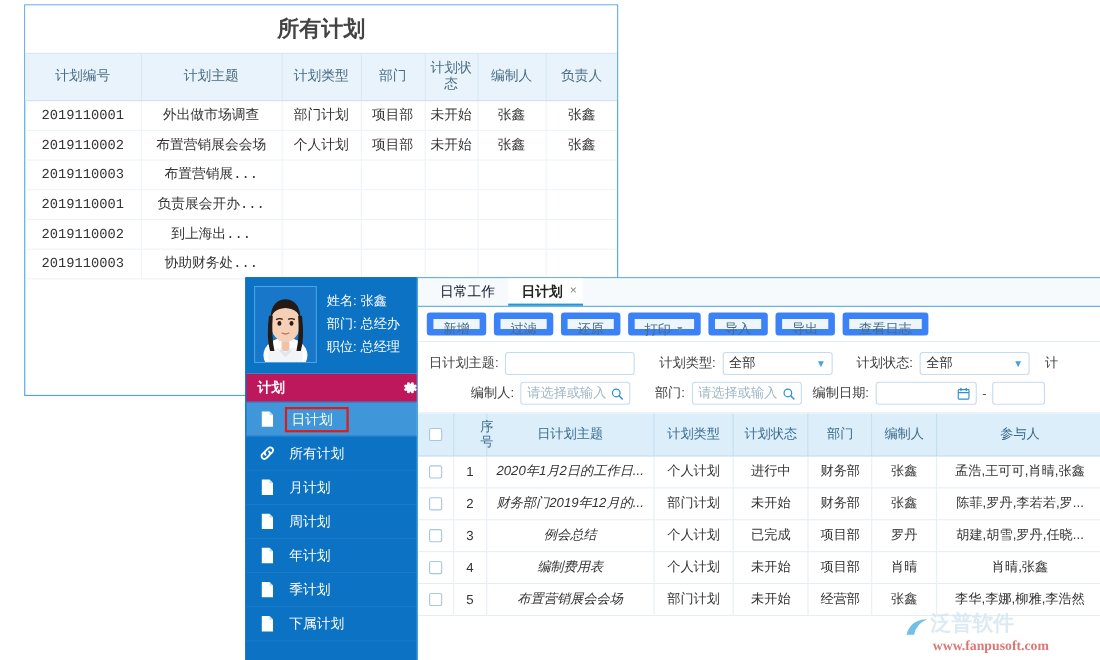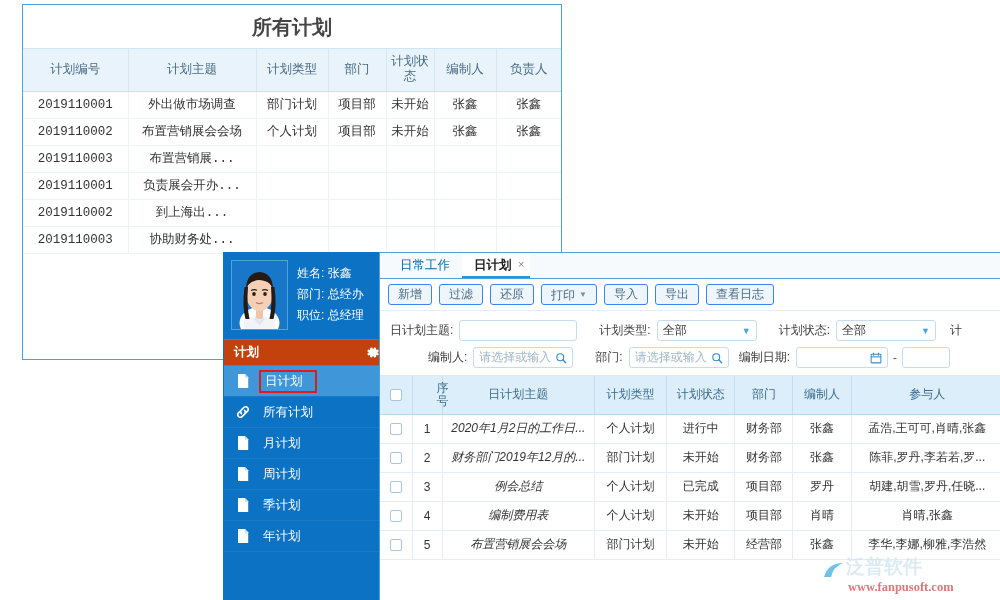--- a/index.html
+++ b/index.html
@@ -76,21 +76,21 @@
     overflow: hidden;
     flex: 0 0 auto;
   }
   #avatarBox svg { display:block; }
   #profileInfo {
     margin-left: 9px; padding-top: 3px;
     color: #ffffff; font-size: 12px; line-height: 21px;
   }
   #planHeader {
     height: 27px;
-    background: #c2410c;
+    background: #be185d;
     border-top: 1px solid #2f8bd0;
     border-bottom: 1px solid #2f8bd0;
     display: flex; align-items: center; justify-content: space-between;
     padding: 0 17px 0 10px;
     color: #fff; font-size: 12.5px; font-weight: bold;
   }
   .gear { width: 13px; height: 13px; display:block; }
   .navitem {
     height: 31px;
     display: flex; align-items: center;
@@ -114,21 +114,21 @@
   #tabstrip {
     height: 26px;
     background: #f6fafd;
     border-bottom: 1px solid #4aa3df;
     display: flex; align-items: flex-end;
     padding-left: 8px;
   }
   .tab {
     height: 25px; line-height: 25px;
     padding: 0 12px;
-    font-size: 12.5px; color: #0369a1;
+    font-size: 12.5px; color: #0f172a;
     position: relative;
   }
   .tab.active {
     background: #ffffff;
     color: #222; font-weight: bold;
     border-bottom: 2px solid #2196d8;
     padding-right: 18px;
   }
   .tabclose {
     position: absolute; right: 5px; top: -1px;
@@ -139,21 +139,21 @@
     background: #ffffff;
     display: flex; align-items: center;
     padding-left: 8px; gap: 7px;
     border-bottom: 1px solid #e4eef6;
   }
   .tbtn {
     height: 21px; line-height: 19px;
     padding: 0 9px;
     font-size: 12px; color: #4a6b82;
     background: #eef6fc;
-    border: 1px solid #3b82f6;
+    border: 6px solid #3b82f6;
     border-radius: 3px;
     white-space: nowrap;
   }
   .caret { display:inline-block; margin-left:4px; font-size:8px; vertical-align:2px; color:#6c93ad; }
 
   #filters {
     background: #ffffff;
     padding: 6px 0 4px 0;
     border-bottom: 1px solid #dceaf4;
   }
@@ -372,28 +372,35 @@
               <path d="M2 1h7l3.2 3.2V15H2z" fill="#ffffff"></path>
               <path d="M9 1v3.4h3.2z" fill="#bcdcf2"></path>
             </svg>
             <span class="navlabel">周计划</span>
           </div>
           <div class="navitem">
             <svg class="navicon" viewBox="0 0 14 16">
               <path d="M2 1h7l3.2 3.2V15H2z" fill="#ffffff"></path>
               <path d="M9 1v3.4h3.2z" fill="#bcdcf2"></path>
             </svg>
-            <span class="navlabel">季计划</span>
+            <span class="navlabel">年计划</span>
           </div>
           <div class="navitem">
             <svg class="navicon" viewBox="0 0 14 16">
               <path d="M2 1h7l3.2 3.2V15H2z" fill="#ffffff"></path>
               <path d="M9 1v3.4h3.2z" fill="#bcdcf2"></path>
             </svg>
-            <span class="navlabel">年计划</span>
+            <span class="navlabel">季计划</span>
+          </div>
+          <div class="navitem">
+            <svg class="navicon" viewBox="0 0 14 16">
+              <path d="M2 1h7l3.2 3.2V15H2z" fill="#ffffff"></path>
+              <path d="M9 1v3.4h3.2z" fill="#bcdcf2"></path>
+            </svg>
+            <span class="navlabel">下属计划</span>
           </div>
         </div>
     </div>
 
     <div id="content">
 
       <div id="tabstrip">
           <div class="tab"><span>日常工作</span></div>
           <div class="tab active"><span>日计划</span><span class="tabclose">×</span></div>
         </div>

